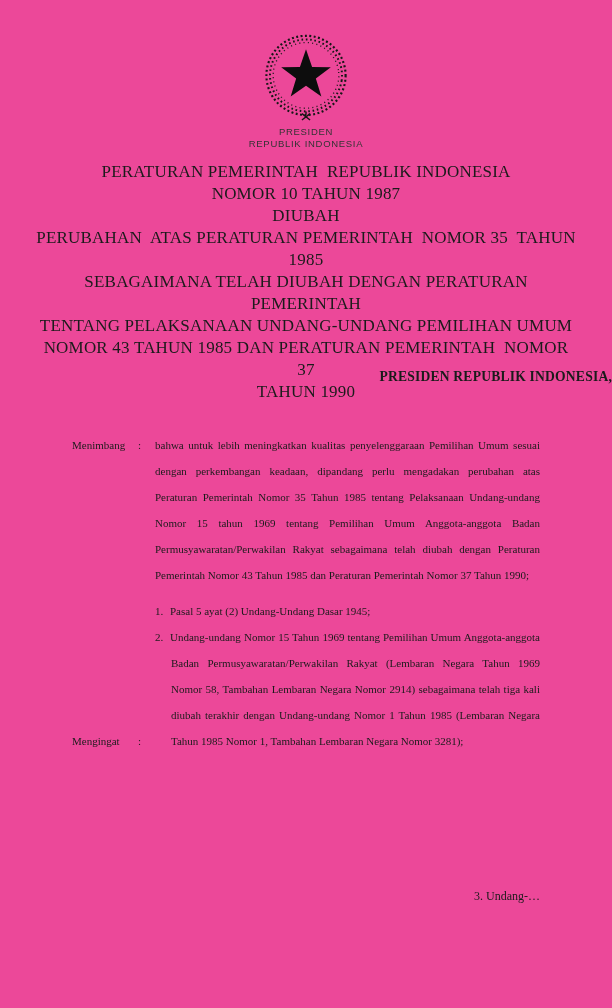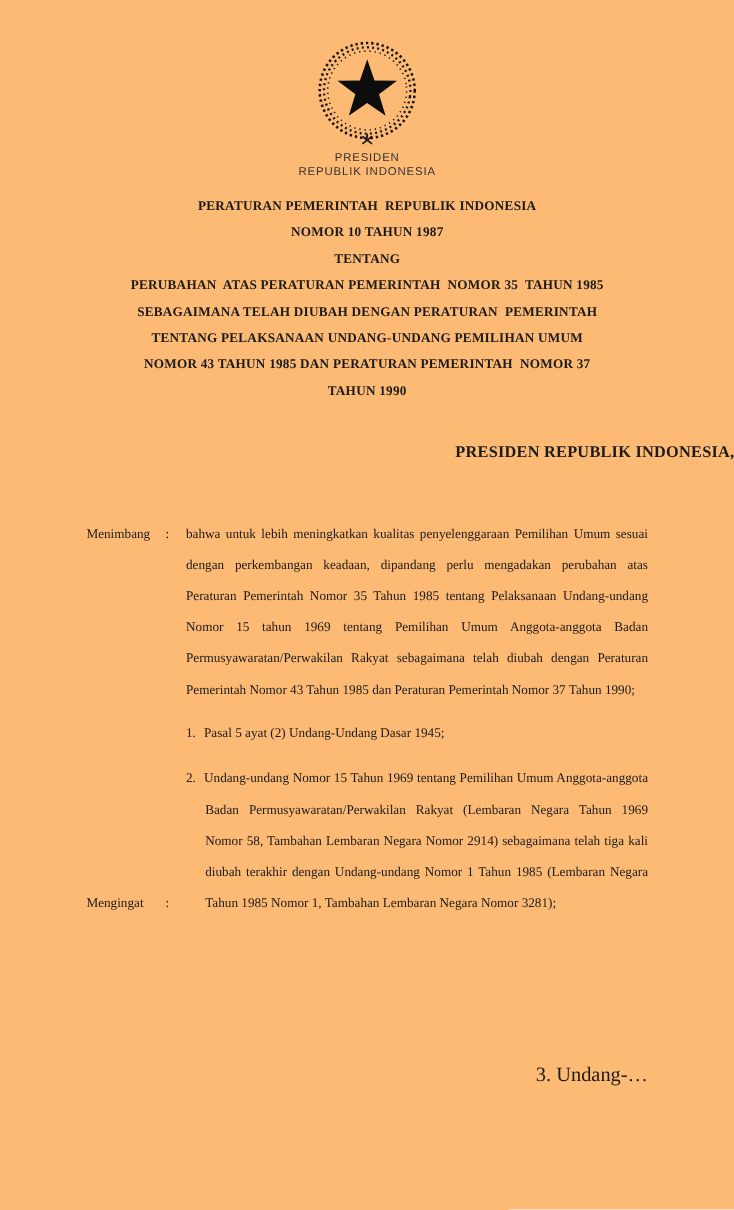--- a/index.html
+++ b/index.html
@@ -1,20 +1,20 @@
 <!DOCTYPE html>
 <html><head>
 <meta charset="utf-8">
 <style>
   html, body { margin: 0; padding: 0; background: #ffffff; }
   .page {
     position: relative;
     width: 612px;
     height: 1008px;
-    background: #fdba74;
+    background: #ec4899;
     font-family: "Liberation Serif", serif;
     color: #1b1b1b;
     overflow: hidden;
   }
 
   
   .letterhead {
     position: absolute;
     top: 34px; left: 0;
     width: 100%;
@@ -29,22 +29,22 @@
     letter-spacing: 0.7px;
   }
 
   
   .title-block {
     position: absolute;
     top: 161px; left: 36px; right: 36px;
     text-align: center;
   }
   .title-line {
-    font-weight: bold;
-    font-size: 11px;
+    font-weight: normal;
+    font-size: 17px;
     line-height: 22px;
     letter-spacing: 0.2px;
     white-space: pre-wrap;
   }
 
   .salutation {
     position: absolute;
     top: 366px; left: 0;
     width: 100%;
     text-align: right;
@@ -69,28 +69,28 @@
   .clause-body { flex: 1; }
   .para {
     margin: 0;
     text-align: justify;
   }
   .item {
     padding-left: 16px;
     text-indent: -16px;
     text-align: justify;
   }
-  .item + .item { margin-top: 12px; }
+  .item + .item { }
   .item-num { display: inline-block; width: 15px; text-indent: 0; }
 
   .catchword {
     position: absolute;
     top: 888px;
     right: 72px;
-    font-size: 17px;
+    font-size: 12px;
     line-height: 16px;
   }
 </style>
 </head>
 <body>
 
 <div class="page">
 
   <div class="letterhead">
     <svg class="emblem" width="90" height="90" viewBox="0 0 100 100" xmlns="http://www.w3.org/2000/svg">
@@ -106,21 +106,21 @@
         <path d="M50 86 L50 89.5"></path>
       </g>
     </svg>
     <div class="lh-line">PRESIDEN</div>
     <div class="lh-line">REPUBLIK INDONESIA</div>
   </div>
 
   <div class="title-block">
     <div class="title-line">PERATURAN PEMERINTAH  REPUBLIK INDONESIA</div>
     <div class="title-line">NOMOR 10 TAHUN 1987</div>
-    <div class="title-line">TENTANG</div>
+    <div class="title-line">DIUBAH</div>
     <div class="title-line">PERUBAHAN  ATAS PERATURAN PEMERINTAH  NOMOR 35  TAHUN 1985</div>
     <div class="title-line">SEBAGAIMANA TELAH DIUBAH DENGAN PERATURAN  PEMERINTAH</div>
     <div class="title-line">TENTANG PELAKSANAAN UNDANG-UNDANG PEMILIHAN UMUM</div>
     <div class="title-line">NOMOR 43 TAHUN 1985 DAN PERATURAN PEMERINTAH  NOMOR 37</div>
     <div class="title-line">TAHUN 1990</div>
   </div>
 
   <div class="salutation">PRESIDEN REPUBLIK INDONESIA,</div>
 
   <div class="content">

